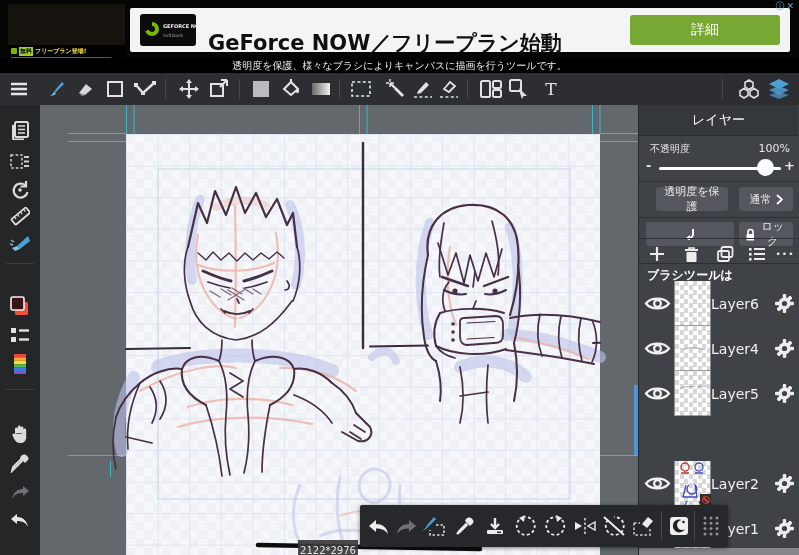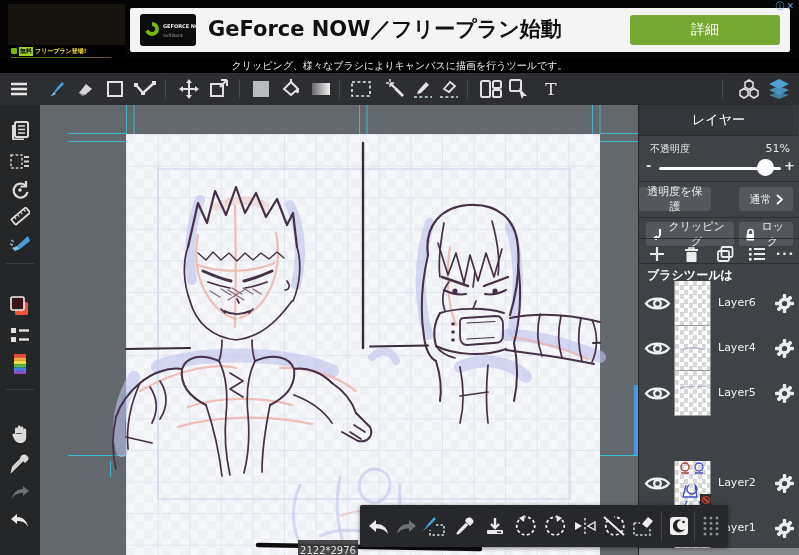--- a/index.html
+++ b/index.html
@@ -17,21 +17,21 @@
   .apex-bottom{position:absolute;left:0;bottom:0;width:117px;height:12px;background:#000;display:flex;align-items:center;gap:2px;padding-left:3px;box-sizing:border-box;}
   .nv-dot{width:6px;height:6px;background:#76b900;border-radius:1px;flex:0 0 auto;}
   .apex-free{font-size:6px;color:#111;background:#9ed32a;padding:0 1px;font-weight:bold;flex:0 0 auto;}
   .apex-promo{font-size:6px;color:#f5e04a;font-weight:bold;white-space:nowrap;}
   .banner{position:absolute;left:130px;top:8px;width:660px;height:44px;background:#f4f4f4;border-radius:2px;box-shadow:0 1px 2px rgba(0,0,0,.6);}
   .nv-badge{position:absolute;left:10px;top:6px;width:56px;height:32px;background:#0b0b0b;border-radius:3px;overflow:hidden;}
   .nv-eye{position:absolute;left:5px;top:8px;width:14px;height:14px;border-radius:50%;background:conic-gradient(#76b900 0 70%,#0b0b0b 70% 100%);}
   .nv-eye:after{content:"";position:absolute;left:4px;top:4px;width:6px;height:6px;border-radius:50%;background:#0b0b0b;}
   .nv-l1{position:absolute;left:23px;top:9px;font-size:5px;color:#eee;font-weight:bold;white-space:nowrap;}
   .nv-l2{position:absolute;left:23px;top:19px;font-size:4.5px;color:#9a9a9a;white-space:nowrap;}
-  .headline{position:absolute;left:78px;top:7px;font-size:21px;font-weight:bold;color:#101010;white-space:nowrap;}
+  .headline{position:absolute;left:78px;top:21px;font-size:21px;font-weight:bold;color:#101010;white-space:nowrap;}
   .cta{position:absolute;right:10px;top:7px;width:150px;height:30px;background:#78a834;border:none;border-radius:3px;
        color:#fff;font-size:14px;font-family:inherit;cursor:pointer;}
   .ad-ctl{position:absolute;right:3px;top:0px;font-size:9px;color:#62a4ea;letter-spacing:2px;}
   
   .tip-bar{position:absolute;left:0;top:58px;width:799px;height:15px;background:#000;color:#f0f0f0;
            font-size:10px;display:flex;align-items:center;justify-content:center;}
   
   .toolbar{position:absolute;left:0;top:73px;width:799px;height:32px;background:#2c2e31;border-bottom:1px solid #1d1f21;}
   .tb{position:absolute;top:5px;width:22px;height:22px;display:flex;align-items:center;justify-content:center;}
   .tb-sep{position:absolute;top:6px;width:1px;height:20px;background:#47494d;}
@@ -66,21 +66,21 @@
         font-size:11px;font-family:inherit;display:flex;align-items:center;justify-content:center;gap:4px;cursor:pointer;box-sizing:border-box;}
   .prow-icons .pi{position:absolute;top:139px;width:20px;height:20px;display:flex;align-items:center;justify-content:center;}
   .more-dots{font-size:9px;letter-spacing:1px;color:#e8e8e8;}
   .list-title{position:absolute;left:8px;top:162px;font-size:12px;font-weight:bold;color:#fff;}
   .lrow{position:absolute;left:0;width:161px;height:45px;}
   .lrow .eye{position:absolute;left:5px;top:14px;width:27px;height:17px;}
   .lrow .thumb{position:absolute;left:35px;top:0;width:37px;height:45px;
         background:repeating-conic-gradient(#ffffff 0% 25%, #d7d7d7 0% 50%) 0 0/9px 9px;
         border-left:1px solid #8d8f92;border-right:1px solid #8d8f92;box-sizing:border-box;}
   .lrow .thumb:after{content:"";position:absolute;left:0;bottom:0;width:100%;height:1px;background:rgba(90,90,90,.55);}
-  .lrow .lname{position:absolute;left:79px;top:15px;font-size:11px;color:#f2f2f2;}
+  .lrow .lname{position:absolute;left:72px;top:15px;font-size:14px;color:#f2f2f2;}
   .lrow .gear{position:absolute;left:136px;top:13px;width:19px;height:19px;}
   .lrow.sel{background:#5b99d8;--hole:#5b99d8;}
   .lrow{--hole:#3f4247;}
   .draft-badge{position:absolute;right:-1px;bottom:1px;width:11px;height:11px;background:#2e2e2e;display:flex;align-items:center;justify-content:center;}
   .draft-badge i{display:block;width:8px;height:8px;border:1.5px solid #e03c2e;border-radius:50%;position:relative;box-sizing:border-box;}
   .draft-badge i:after{content:"";position:absolute;left:-1px;top:2px;width:8px;height:1.5px;background:#e03c2e;transform:rotate(45deg);}
   .p-bottom{position:absolute;left:0;top:443px;width:161px;height:7px;background:#85878a;}
   
   .ftbar{position:absolute;left:360px;top:505px;width:368px;height:42px;background:#26282b;border-radius:2px;z-index:30;
          box-shadow:0 1px 4px rgba(0,0,0,.5);}
@@ -131,21 +131,21 @@
         <div class="nv-l1">GEFORCE NOW</div>
         <div class="nv-l2">SoftBank</div>
       </div>
       <div class="headline">GeForce NOW／フリープラン始動</div>
       <button class="cta">詳細</button>
     </div>
     <div class="ad-ctl"><span>ⓘ</span><span>✕</span></div>
   </div>
 
   <div class="tip-bar">
-    <span>クリッピング、様々なブラシによりキャンバスに描画を行うツールです。</span>
+    <span>透明度を保護、様々なブラシによりキャンバスに描画を行うツールです。</span>
   </div>
 
   <div class="toolbar">
     <div class="tb" style="left:8px">
       <svg width="18" height="14">
           <g stroke="#e6e6e6" stroke-width="2.4">
             <path d="M1,2 H17 M1,7 H17 M1,12 H17"></path>
           </g>
         </svg>
     </div>
@@ -506,44 +506,43 @@
       <path d="M218,440 L440,444" stroke="#0d0d0d" stroke-width="4.5" stroke-linecap="round"></path>
     </svg>
     <div class="size-label">2122*2976</div>
   </div>
 
   <div class="vscroll"></div>
 
   <div class="panel">
     <div class="p-header">レイヤー</div>
     <div class="op-label">不透明度</div>
-    <div class="op-value">51%</div>
+    <div class="op-value">100%</div>
     <div class="sl-minus">-</div>
     <div class="sl-track"></div>
     <div class="sl-knob"></div>
     <div class="sl-plus">+</div>
     <div class="p-sep" style="top:76px"></div>
 
-    <button class="pbtn" style="left:0;top:82px;width:72px">
+    <button class="pbtn" style="left:17px;top:82px;width:72px">
       <span>透明度を保護</span>
     </button>
     <button class="pbtn" style="left:100px;top:82px;width:54px">
       <span>通常</span>
       <svg width="7" height="11">
           <path d="M1,1 L6,5.5 L1,10" fill="none" stroke="#fff" stroke-width="1.8"></path>
         </svg>
     </button>
     <div class="p-sep" style="top:112px"></div>
 
     <button class="pbtn" style="left:7px;top:117px;width:88px">
       <svg width="10" height="12">
           <path d="M8,1 V6 a4,4 0 0 1 -4,4 H3" fill="none" stroke="#fff" stroke-width="2"></path>
           <path d="M5,7 L1,10 L5,13" fill="#fff"></path>
         </svg>
-      <span>クリッピング</span>
     </button>
     <button class="pbtn" style="left:100px;top:117px;width:54px">
       <svg width="11" height="13">
           <path d="M3,6 V4 a2.5,2.5 0 0 1 5,0 V6" fill="none" stroke="#fff" stroke-width="1.6"></path>
           <rect x="1.5" y="6" width="8" height="6.5" rx="1" fill="#fff"></rect>
         </svg>
       <span>ロック</span>
     </button>
     <div class="p-sep" style="top:133px"></div>
 

